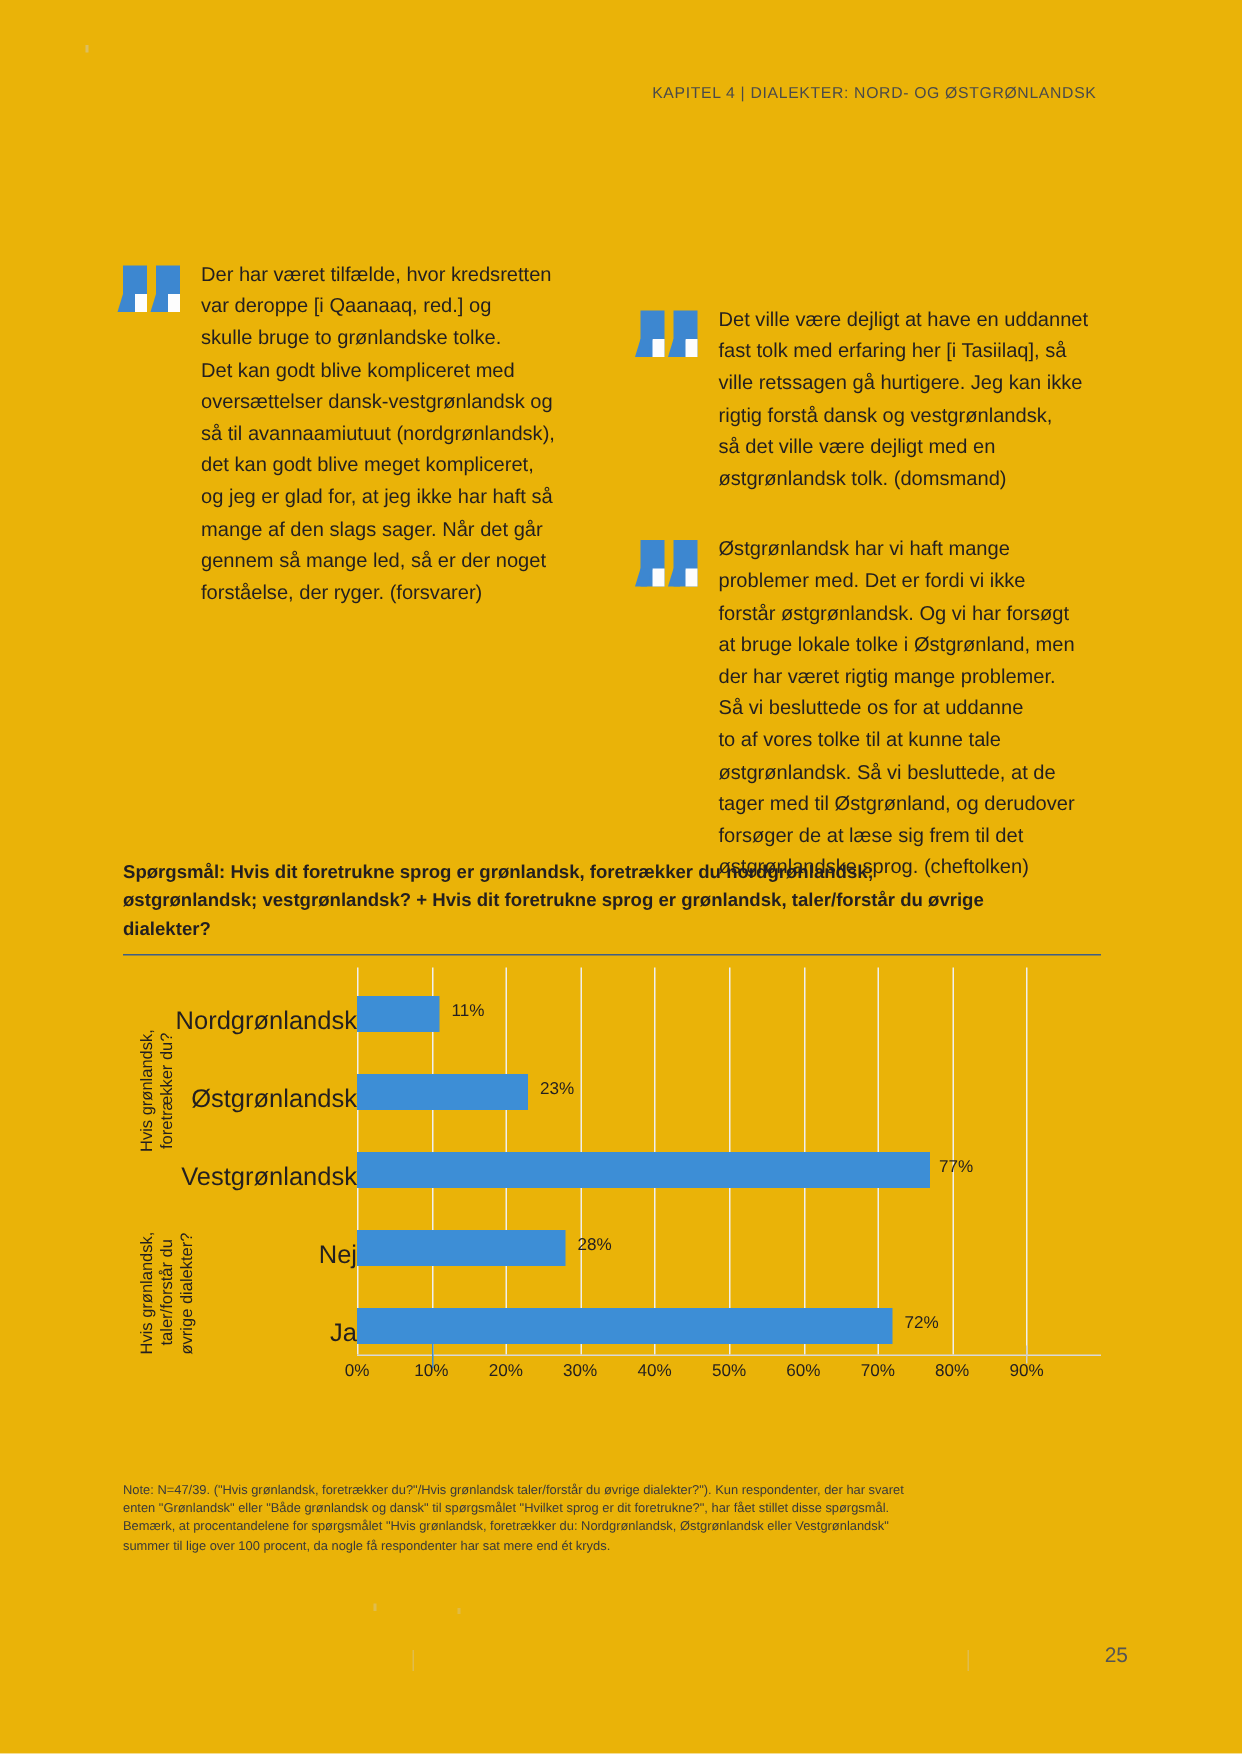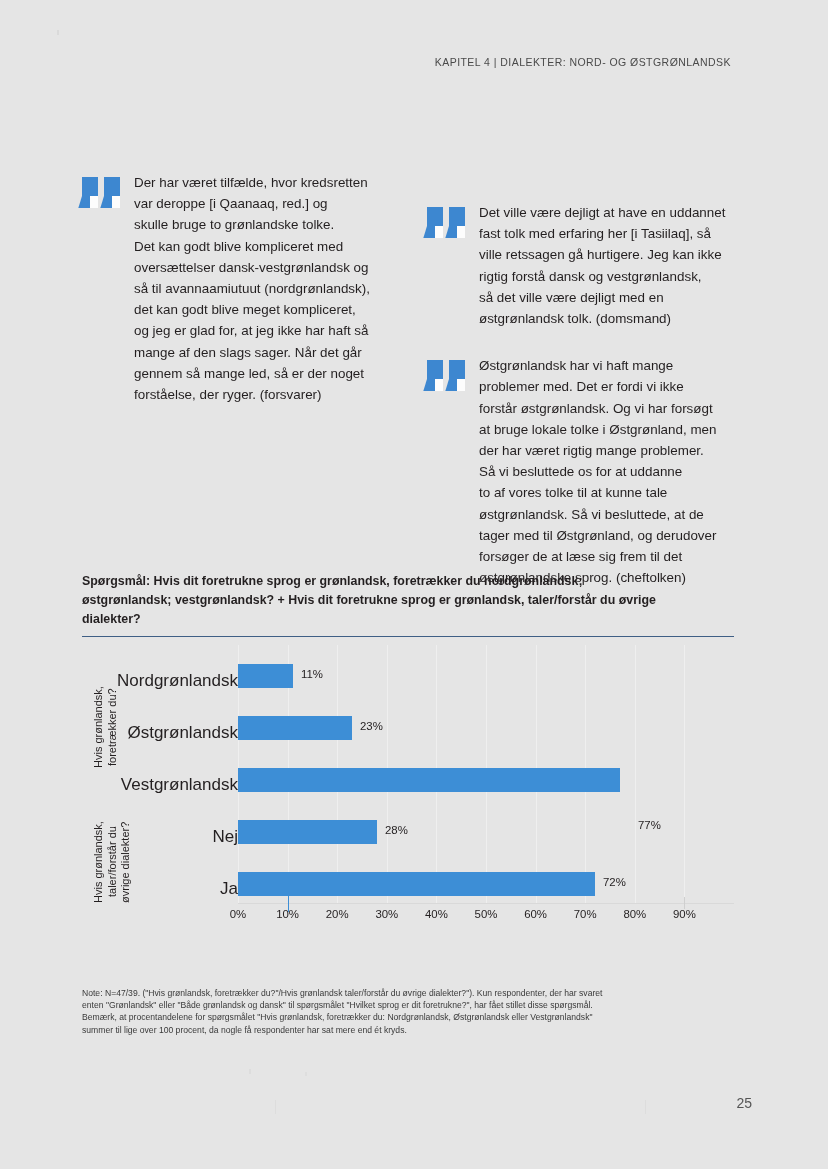--- a/index.html
+++ b/index.html
@@ -9,21 +9,21 @@
   }
   body {
     font-family: "Liberation Sans", sans-serif;
     color: #231f20;
   }
   .page {
     position: relative;
     width: 828px;
     height: 1169px;
     margin: 0 auto;
-    background: #e5e5e5;
+    background: #eab308;
     overflow: hidden;
   }
 
   
   .header {
     position: absolute;
     top: 56px;
     right: 97px;
     font-size: 10.5px;
     letter-spacing: 0.45px;
@@ -363,21 +363,21 @@
           <div class="gridline" style="left:396.8px;"></div>
           <div class="gridline" style="left:446.4px;"></div>
 
           <div class="bar" style="left:0;top:19px;width:54.6px;"></div>
           <div class="bar-value" style="left:63px;top:23px;">11%</div>
 
           <div class="bar" style="left:0;top:71px;width:114.1px;"></div>
           <div class="bar-value" style="left:122px;top:75px;">23%</div>
 
           <div class="bar" style="left:0;top:123px;width:381.9px;"></div>
-          <div class="bar-value" style="left:400px;top:127px;margin-top:47px;">77%</div>
+          <div class="bar-value" style="left:388px;top:127px;">77%</div>
 
           <div class="bar" style="left:0;top:175px;width:138.9px;"></div>
           <div class="bar-value" style="left:147px;top:179px;">28%</div>
 
           <div class="bar" style="left:0;top:227px;width:357.1px;"></div>
           <div class="bar-value" style="left:365px;top:231px;">72%</div>
 
           <div class="axis-line"></div>
 
           <div class="tick-mark" style="left:49.6px;background:#3d8ed6;height:18px;top:249px;"></div>

